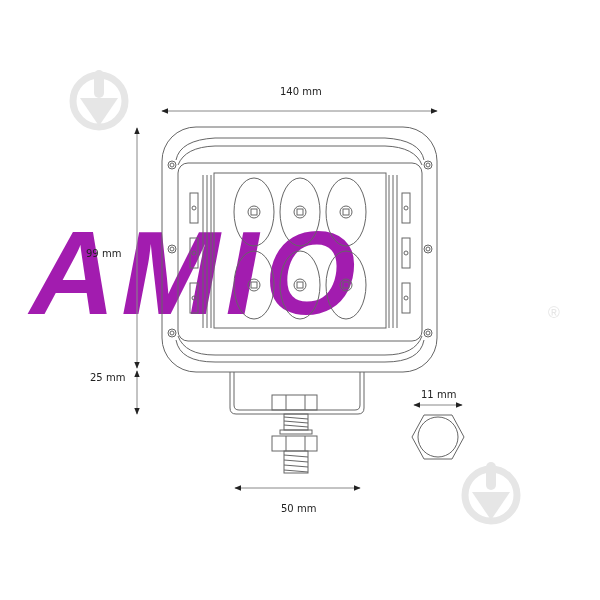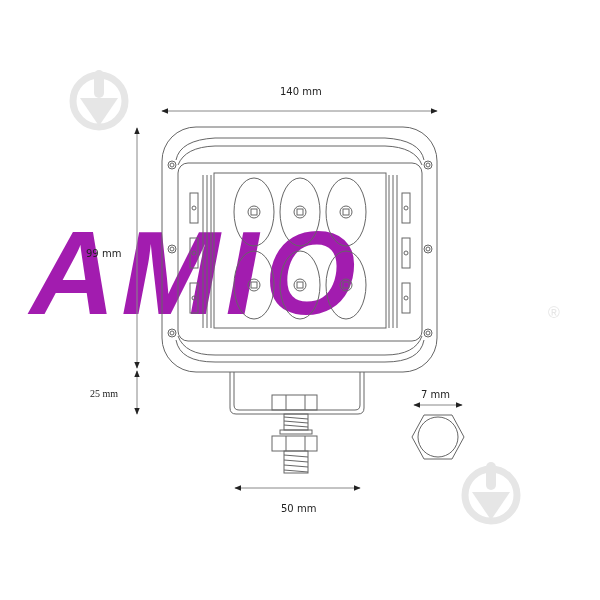--- a/index.html
+++ b/index.html
@@ -150,15 +150,15 @@
   </g>
 
   <g fill="none" stroke="#666" stroke-width="1">
     <polygon points="424,415 452,415 464,437 452,459 424,459 412,437"></polygon>
     <circle cx="438" cy="437" r="20"></circle>
   </g>
 </svg>
 
 <div class="dim-label" style="left:280px; top:86px;">140 mm</div>
 <div class="dim-label" style="left:86px; top:248px;">99 mm</div>
-<div class="dim-label" style="left:90px; top:388px;font-family:Liberation Serif, serif;">25 mm</div>
+<div class="dim-label" style="left:90px; top:372px;">25 mm</div>
 <div class="dim-label" style="left:281px; top:503px;text-align:right;">50 mm</div>
-<div class="dim-label" style="left:421px; top:389px;">7 mm</div>
+<div class="dim-label" style="left:421px; top:389px;">11 mm</div>
 
 </body></html>

